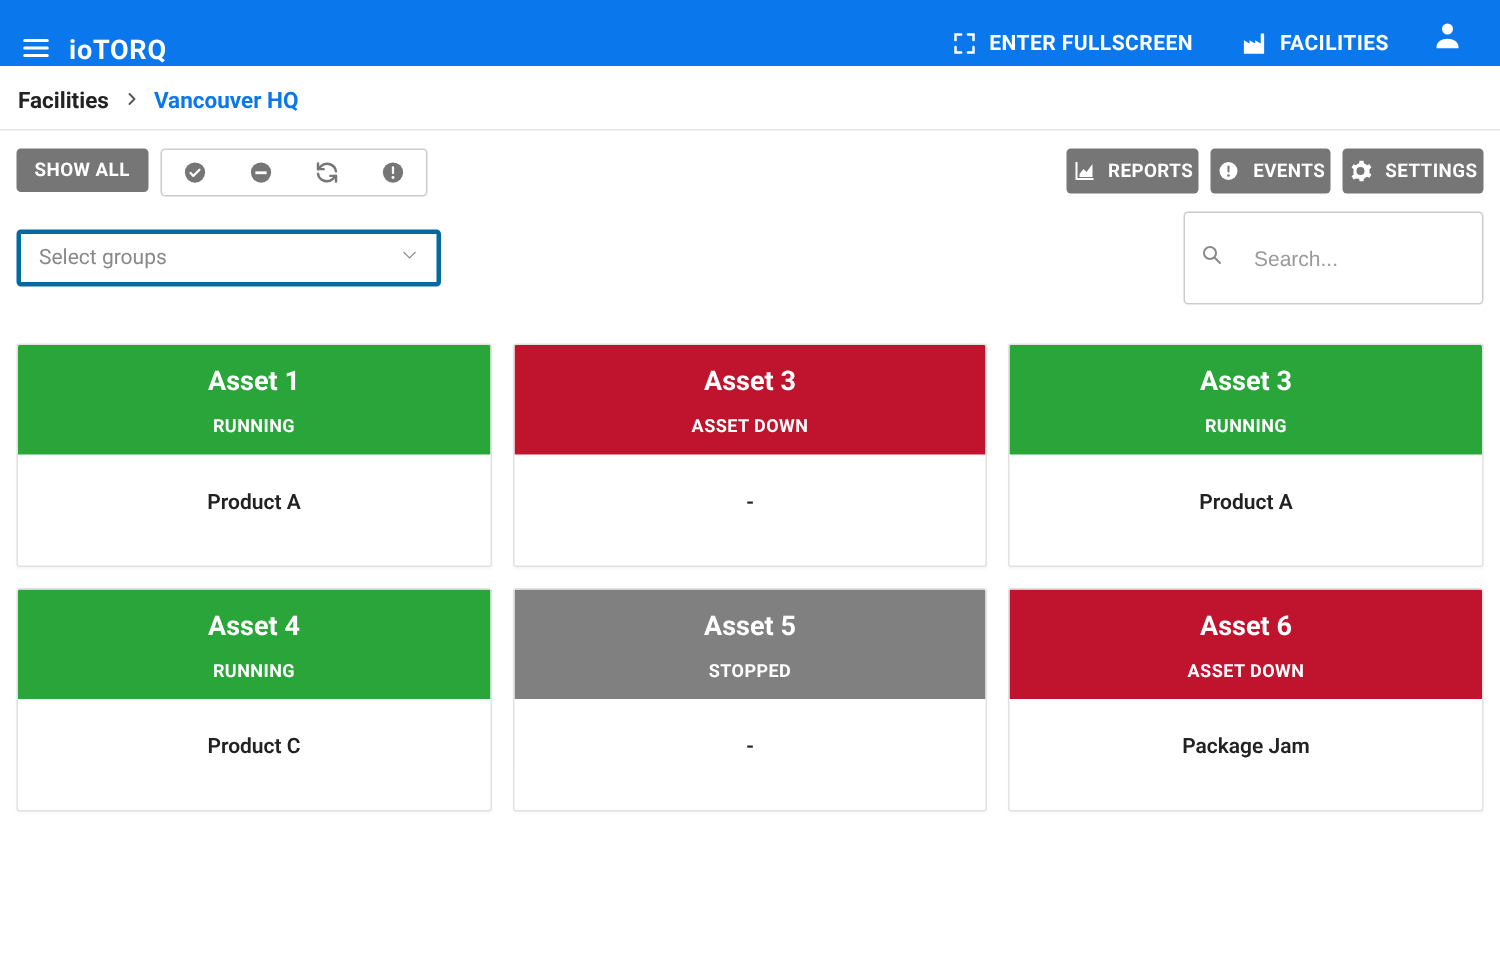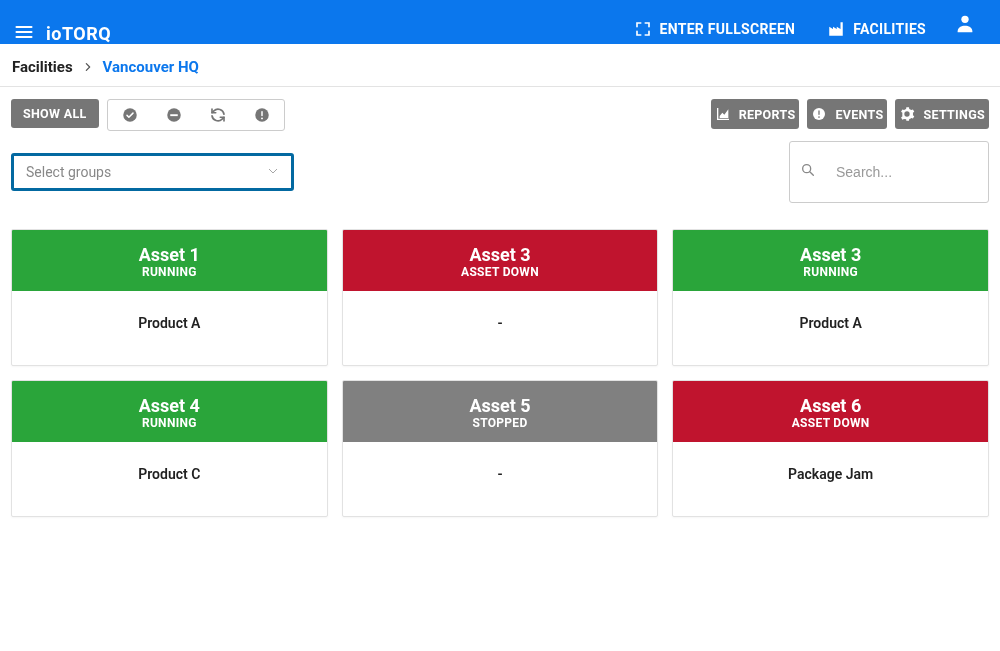--- a/index.html
+++ b/index.html
@@ -131,21 +131,21 @@
 }
 .card-header {
   text-align: center;
   padding: 14px 0 12px 0;
   color: #fff;
 }
 .card-header.running { background: #2aa53a; }
 .card-header.down { background: #c0142e; }
 .card-header.stopped { background: #808080; }
 .card-title { font-weight: 700; font-size: 18px; }
-.card-status { font-weight: 700; font-size: 12px; margin-top: 0; letter-spacing: 0.3px; }
+.card-status { font-weight: 700; font-size: 12px; margin-top: 12px; letter-spacing: 0.3px; }
 .card-body {
   text-align: center;
   padding: 24px 0 34px 0;
   font-size: 14px;
   font-weight: 600;
   color: #222;
 }
 </style>
 </head>
 <body>

